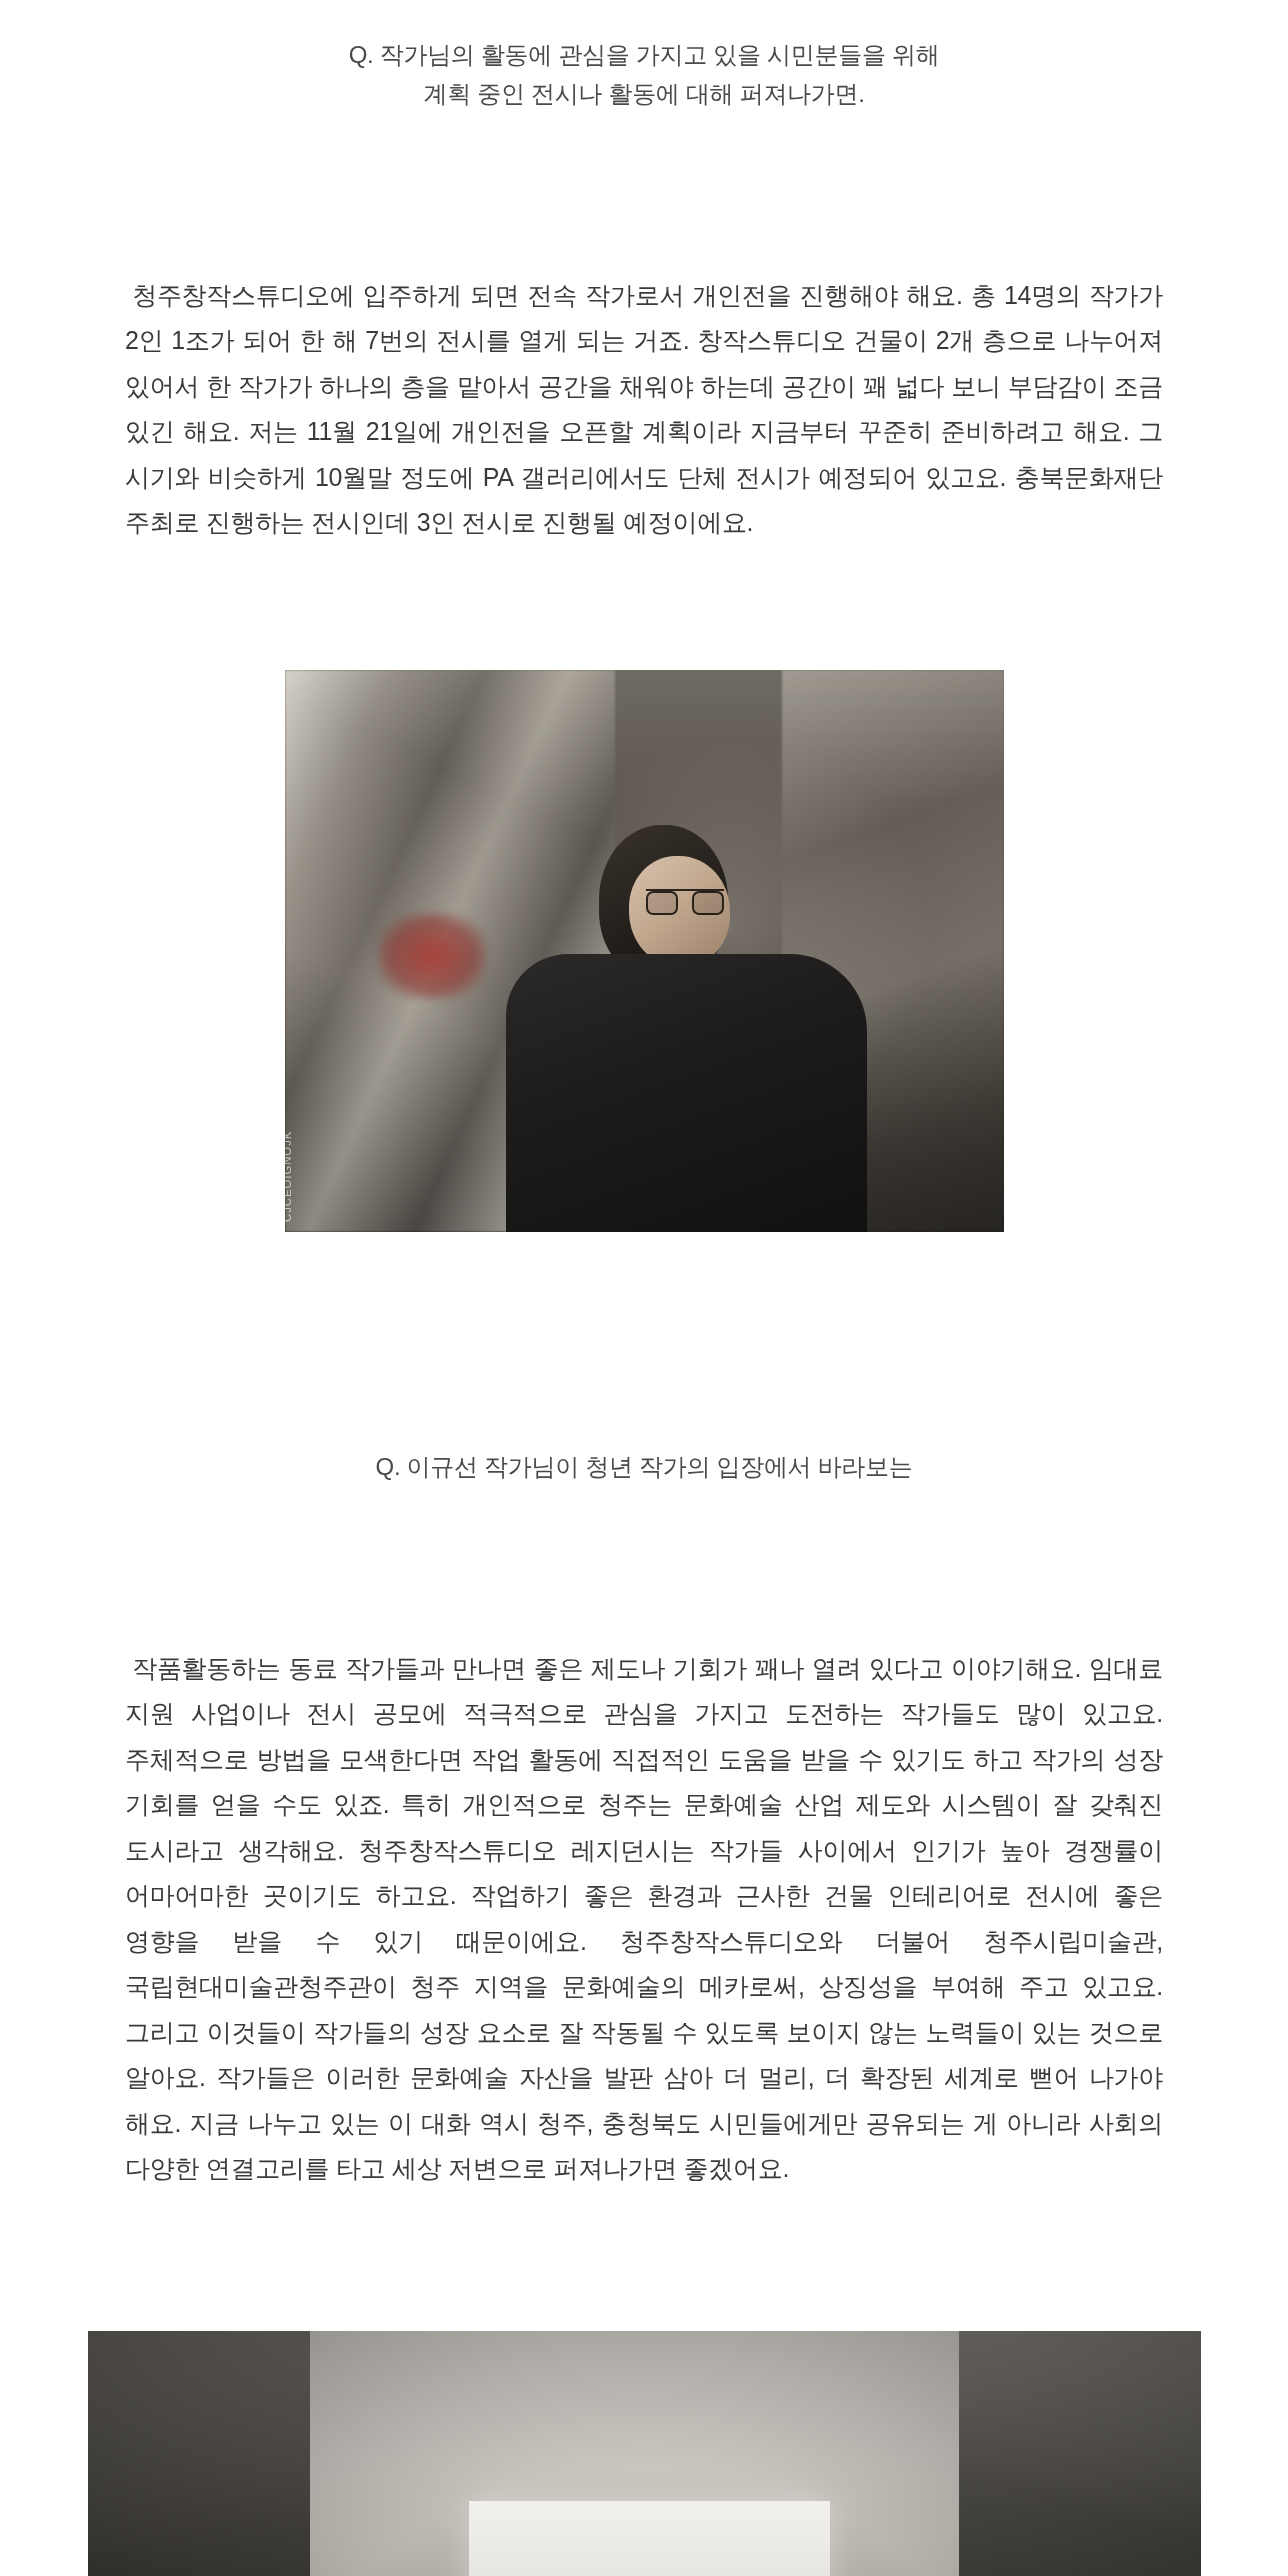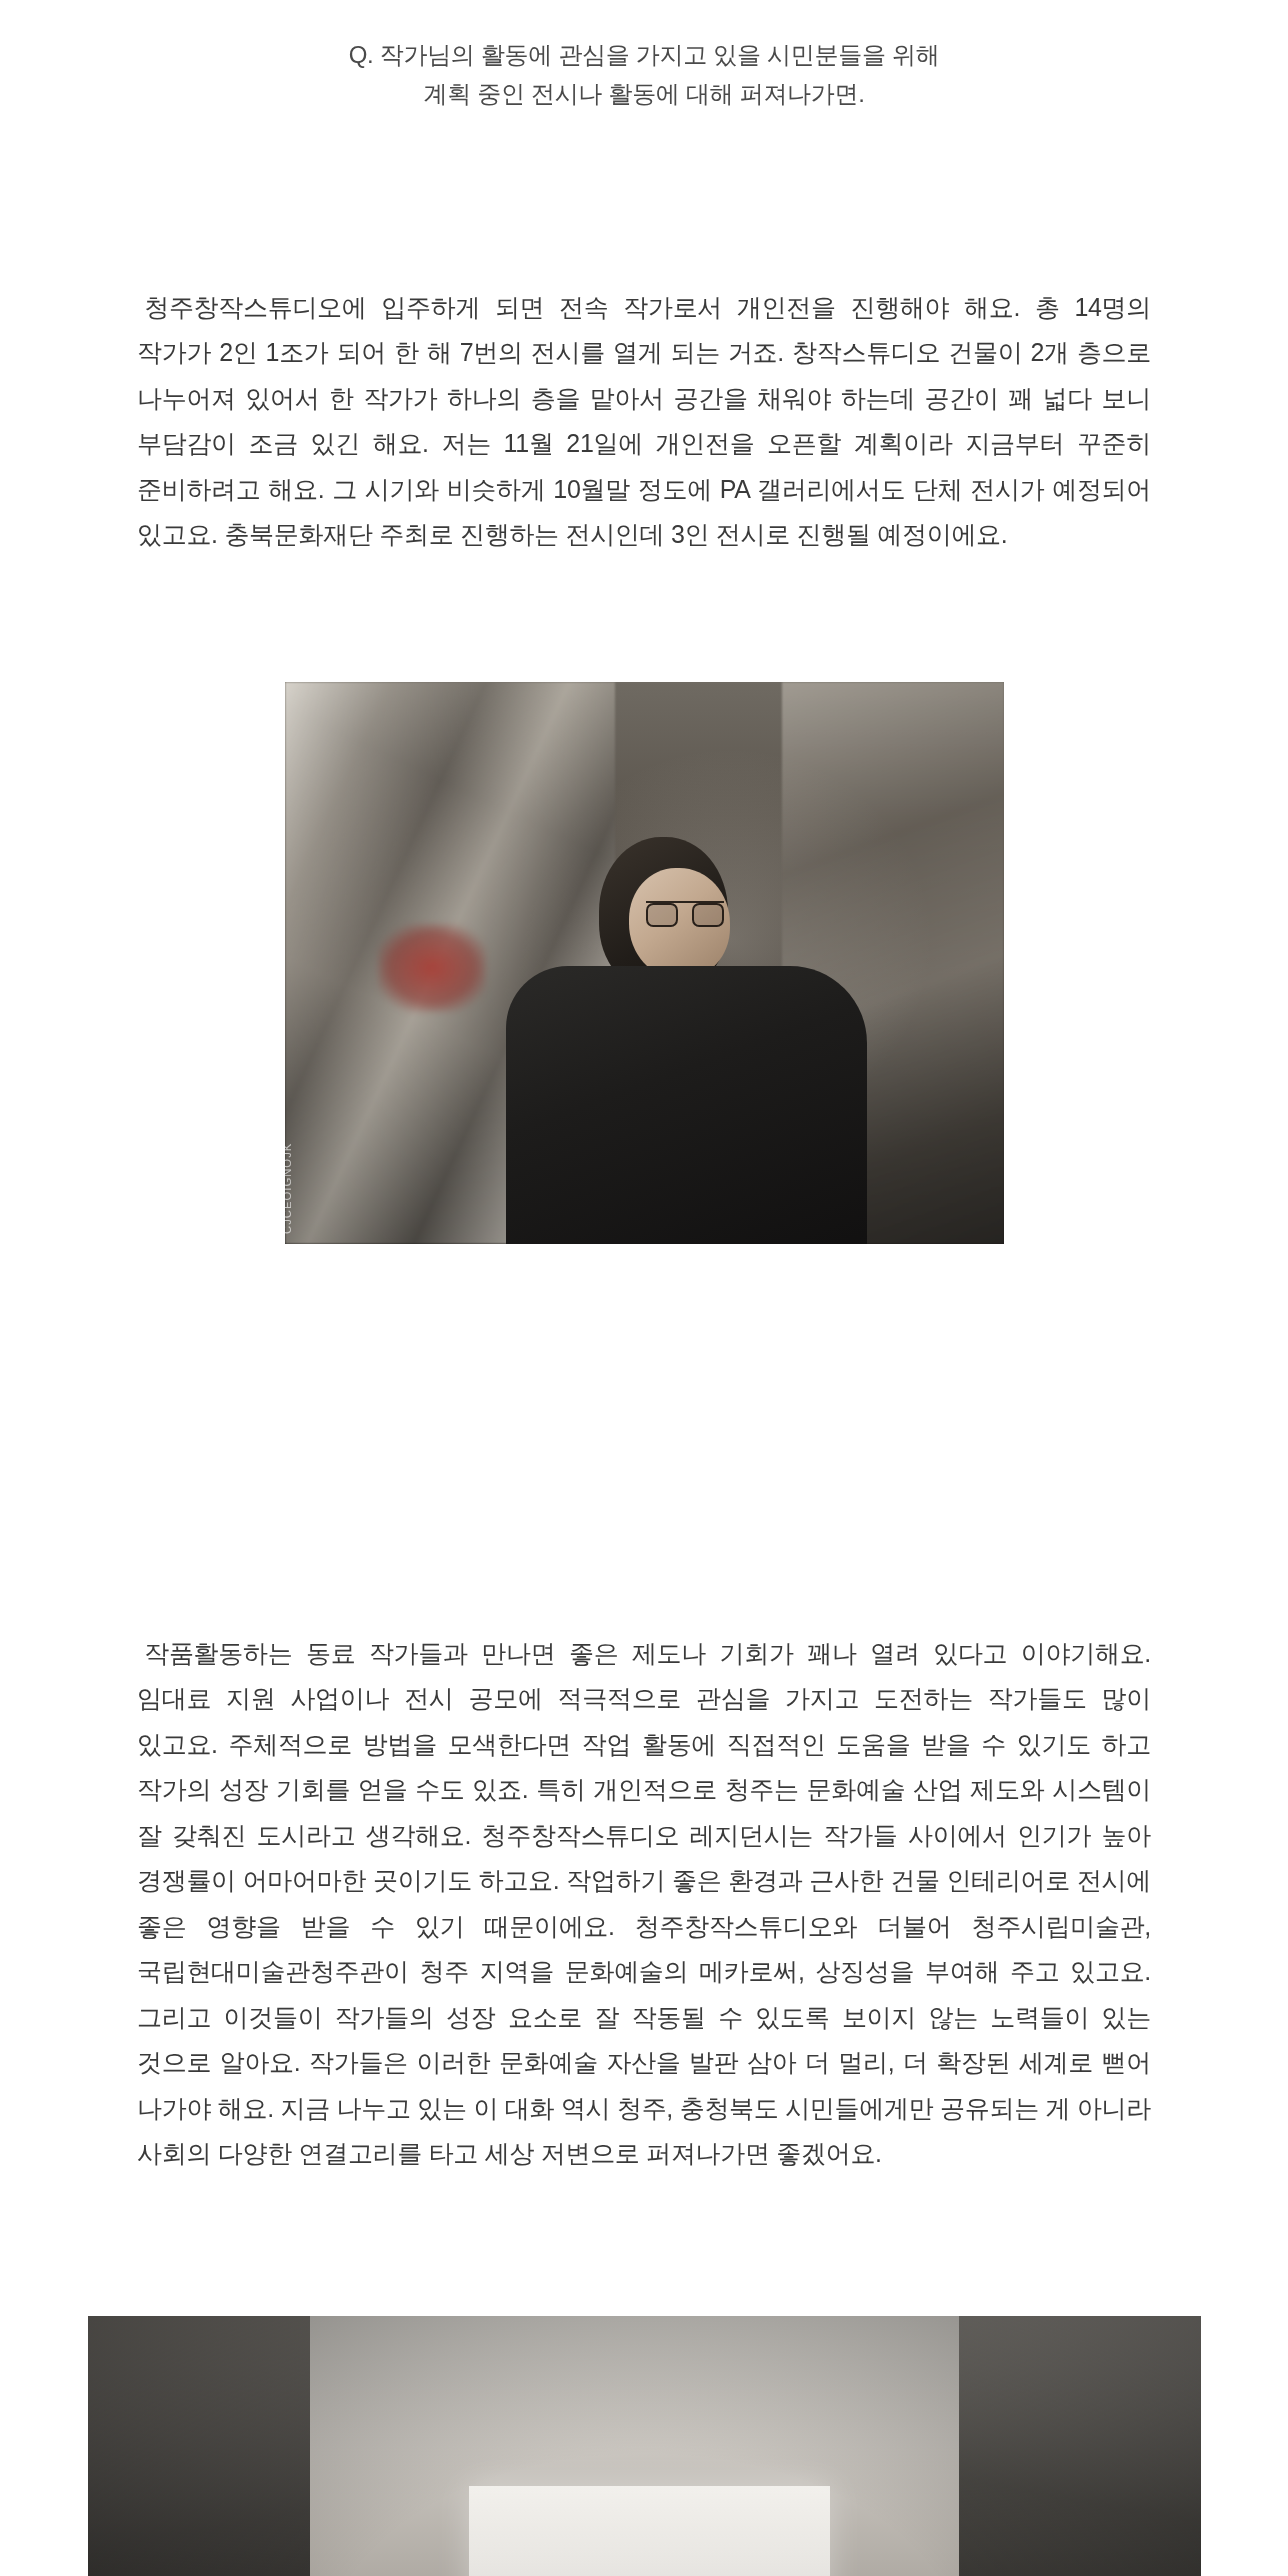--- a/index.html
+++ b/index.html
@@ -49,21 +49,21 @@
     width: 1046px;
     color: #3a3a3a;
     font-size: 25px;
     line-height: 1.82;
     letter-spacing: -0.3px;
     text-align: justify;
     text-justify: inter-character;
     word-break: keep-all;
   }
   .answer-block p {
-    margin: 16px;
+    margin: 4px;
     text-indent: 7.2px;
   }
 
   
   .figure {
     position: relative;
     margin: 0 auto;
     background: #1a1a1a;
     overflow: hidden;
   }
@@ -231,20 +231,21 @@
       <div class="face"></div>
       <div class="glasses"></div>
       <div class="body"></div>
     </div>
     <div class="watermark">CJCEOIGNOJK</div>
   </div>
 
   <div class="spacer-lg"></div>
 
   <div class="question-block" id="question-2">
+    <span class="q-line">Q. 이규선 작가님이 청년 작가의 입장에서 바라보는</span>
   </div>
 
   <div class="spacer-md"></div>
 
   <div class="answer-block">
     <p> 작품활동하는 동료 작가들과 만나면 좋은 제도나 기회가 꽤나 열려 있다고 이야기해요. 임대료 지원 사업이나 전시 공모에 적극적으로 관심을 가지고 도전하는 작가들도 많이 있고요. 주체적으로 방법을 모색한다면 작업 활동에 직접적인 도움을 받을 수 있기도 하고 작가의 성장 기회를 얻을 수도 있죠. 특히 개인적으로 청주는 문화예술 산업 제도와 시스템이 잘 갖춰진 도시라고 생각해요. 청주창작스튜디오 레지던시는 작가들 사이에서 인기가 높아 경쟁률이 어마어마한 곳이기도 하고요. 작업하기 좋은 환경과 근사한 건물 인테리어로 전시에 좋은 영향을 받을 수 있기 때문이에요. 청주창작스튜디오와 더불어 청주시립미술관, 국립현대미술관청주관이 청주 지역을 문화예술의 메카로써, 상징성을 부여해 주고 있고요. 그리고 이것들이 작가들의 성장 요소로 잘 작동될 수 있도록 보이지 않는 노력들이 있는 것으로 알아요. 작가들은 이러한 문화예술 자산을 발판 삼아 더 멀리, 더 확장된 세계로 뻗어 나가야 해요. 지금 나누고 있는 이 대화 역시 청주, 충청북도 시민들에게만 공유되는 게 아니라 사회의 다양한 연결고리를 타고 세상 저변으로 퍼져나가면 좋겠어요.</p>
   </div>
 
   <div class="figure" id="figure-2">
     <div class="art-left"></div>

